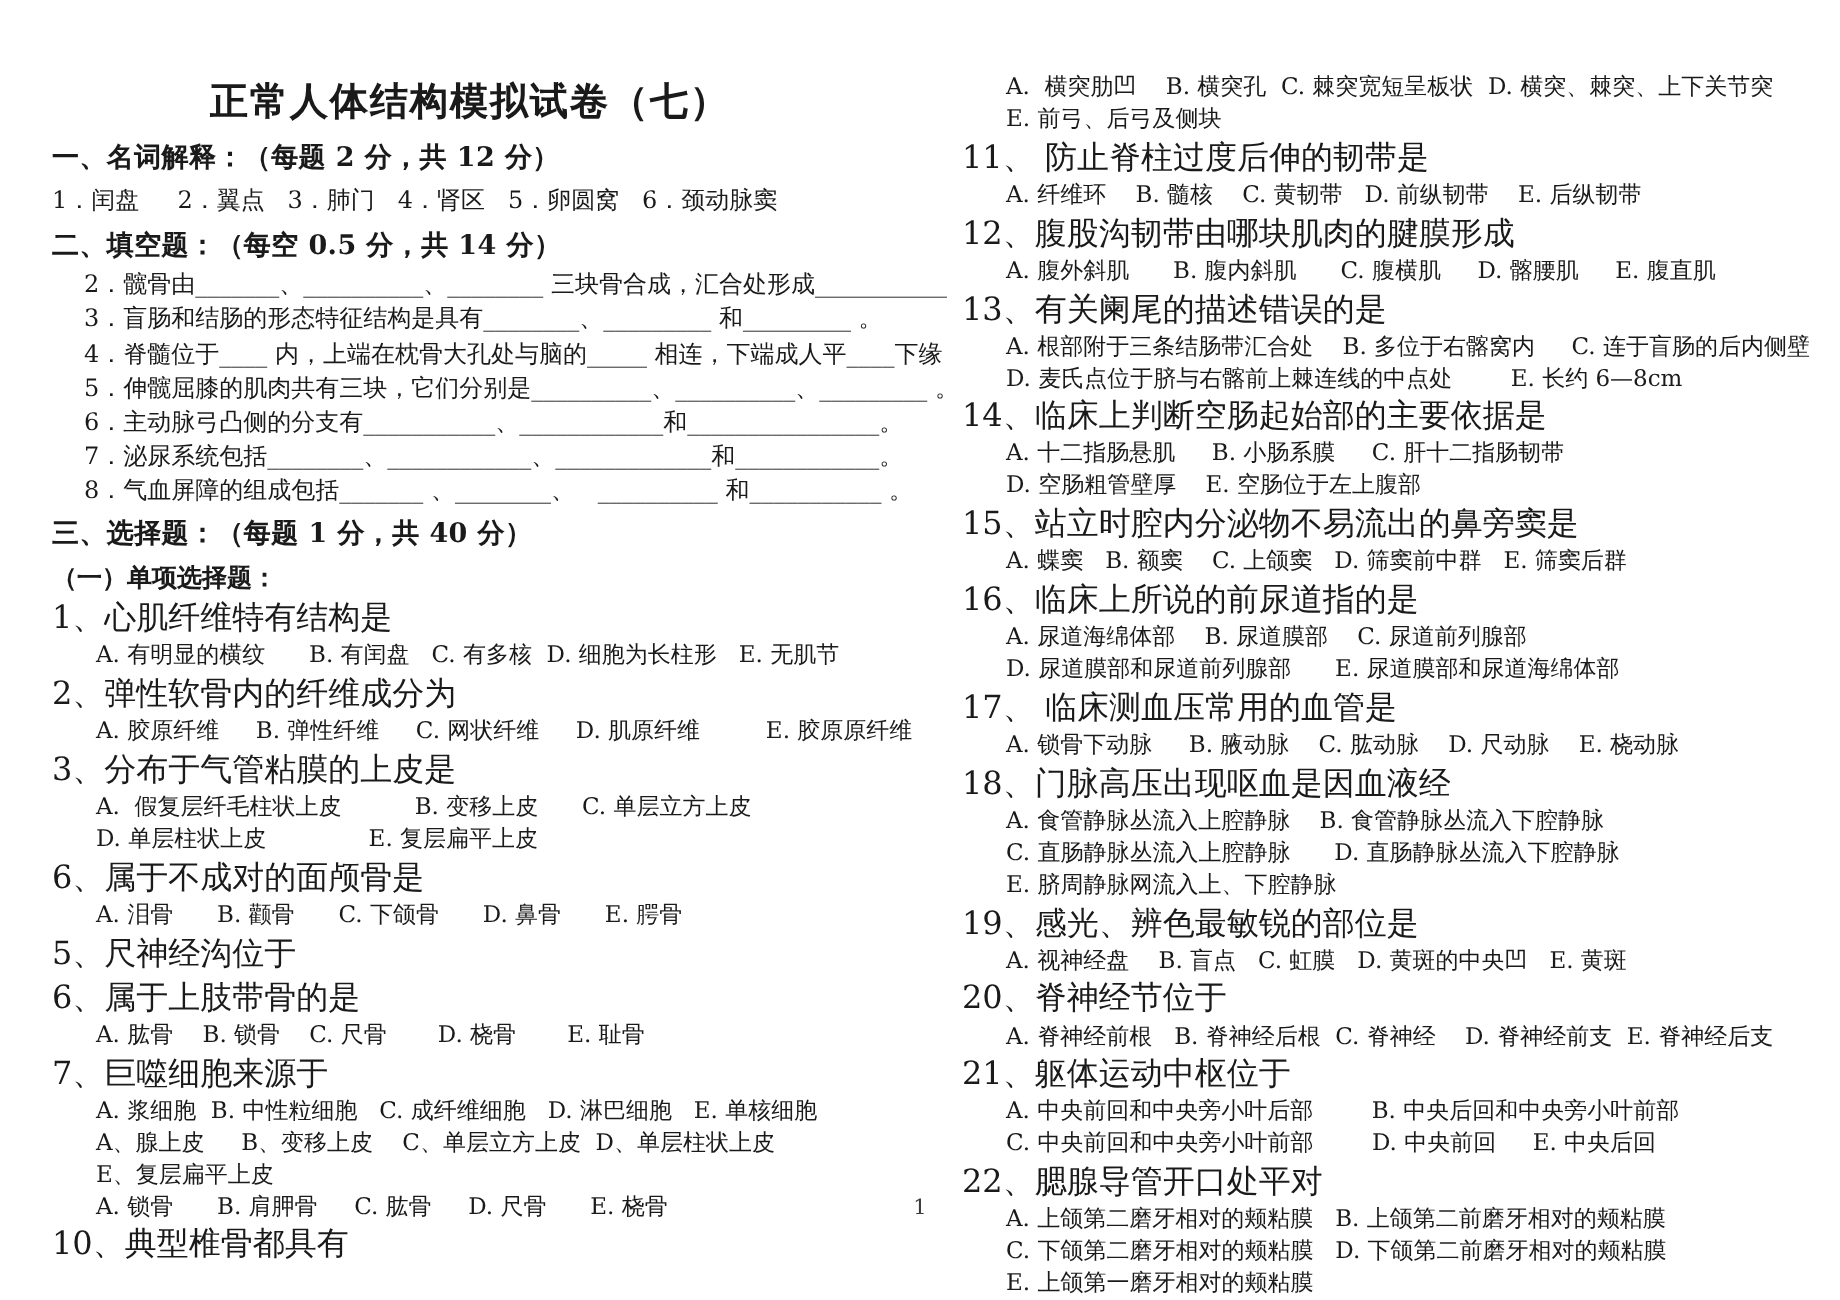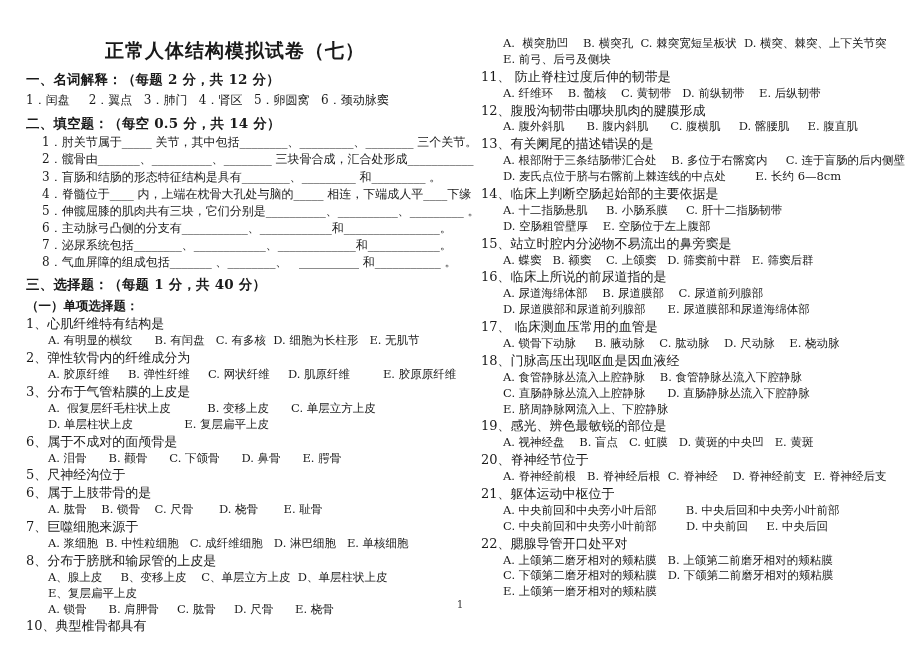--- a/index.html
+++ b/index.html
@@ -61,21 +61,21 @@
     line-height: 1.5;
     margin: 2px 0 0 0;
   }
   .terms-row {
     font-size: 12px;
     line-height: 1.55;
     margin: 1px 0 2px 0;
     white-space: pre;
   }
   .q-stem {
-    font-size: 13px;
+    font-size: 16px;
     line-height: 1.38;
     white-space: pre;
   }
   .q-opts {
     font-size: 11.5px;
     line-height: 1.38;
     padding-left: 22px;
     white-space: pre;
   }
   .fill-row {
@@ -101,21 +101,20 @@
 <div class="page">
 
   <div class="doc-title">正常人体结构模拟试卷（七）</div>
 
   <div class="col col-left">
 
     <div class="sec-head">一、名词解释：（每题 2 分，共 12 分）</div>
     <div class="terms-row">1．闰盘     2．翼点   3．肺门   4．肾区   5．卵圆窝   6．颈动脉窦</div>
 
     <div class="sec-head">二、填空题：（每空 0.5 分，共 14 分）</div>
-    <div class="fill-row">1．肘关节属于_____ 关节，其中包括________、_________、________ 三个关节。</div>
     <div class="fill-row">2．髋骨由_______、__________、________ 三块骨合成，汇合处形成___________</div>
     <div class="fill-row">3．盲肠和结肠的形态特征结构是具有________、_________ 和_________ 。</div>
     <div class="fill-row">4．脊髓位于____ 内，上端在枕骨大孔处与脑的_____ 相连，下端成人平____下缘</div>
     <div class="fill-row">5．伸髋屈膝的肌肉共有三块，它们分别是__________、__________、_________ 。</div>
     <div class="fill-row">6．主动脉弓凸侧的分支有___________、____________和________________。</div>
     <div class="fill-row">7．泌尿系统包括________、____________、_____________和____________。</div>
     <div class="fill-row">8．气血屏障的组成包括_______ 、________、   __________ 和___________ 。</div>
 
     <div class="sec-head">三、选择题：（每题 1 分，共 40 分）</div>
     <div class="sub-head">（一）单项选择题：</div>
@@ -127,21 +126,20 @@
     <div class="q-stem">3、分布于气管粘膜的上皮是</div>
     <div class="q-opts">A.  假复层纤毛柱状上皮          B. 变移上皮      C. 单层立方上皮
 D. 单层柱状上皮              E. 复层扁平上皮</div>
     <div class="q-stem">6、属于不成对的面颅骨是</div>
     <div class="q-opts">A. 泪骨      B. 颧骨      C. 下颌骨      D. 鼻骨      E. 腭骨</div>
     <div class="q-stem">5、尺神经沟位于</div>
     <div class="q-stem">6、属于上肢带骨的是</div>
     <div class="q-opts">A. 肱骨    B. 锁骨    C. 尺骨       D. 桡骨       E. 耻骨</div>
     <div class="q-stem">7、巨噬细胞来源于</div>
     <div class="q-opts">A. 浆细胞  B. 中性粒细胞   C. 成纤维细胞   D. 淋巴细胞   E. 单核细胞</div>
-    <div class="q-stem">8、分布于膀胱和输尿管的上皮是</div>
     <div class="q-opts">A、腺上皮     B、变移上皮    C、单层立方上皮  D、单层柱状上皮
 E、复层扁平上皮</div>
     <div class="q-opts">A. 锁骨      B. 肩胛骨     C. 肱骨     D. 尺骨      E. 桡骨</div>
     <div class="q-stem">10、典型椎骨都具有</div>
 
   </div>
 
   <div class="col col-right">
 
     <div class="q-opts">A.  横突肋凹    B. 横突孔  C. 棘突宽短呈板状  D. 横突、棘突、上下关节突

